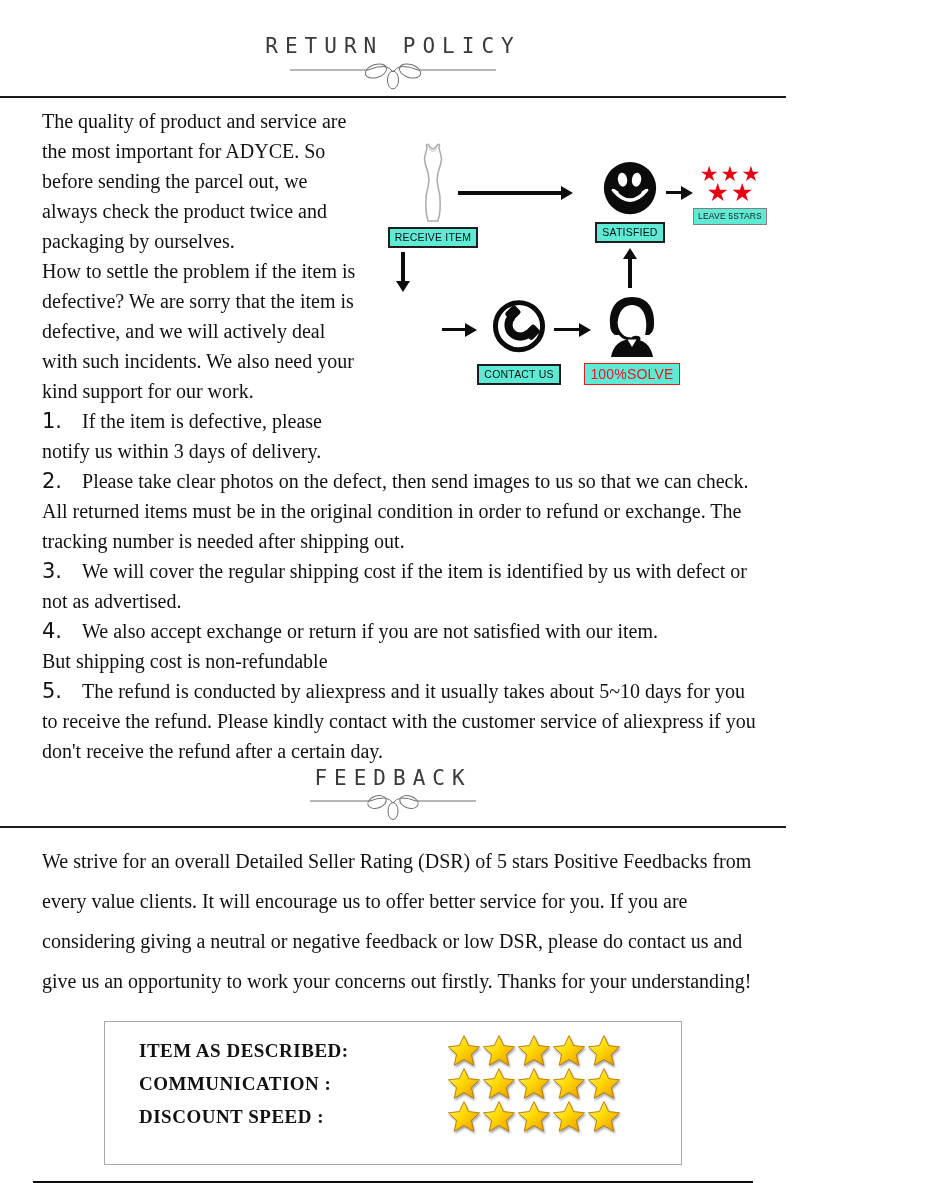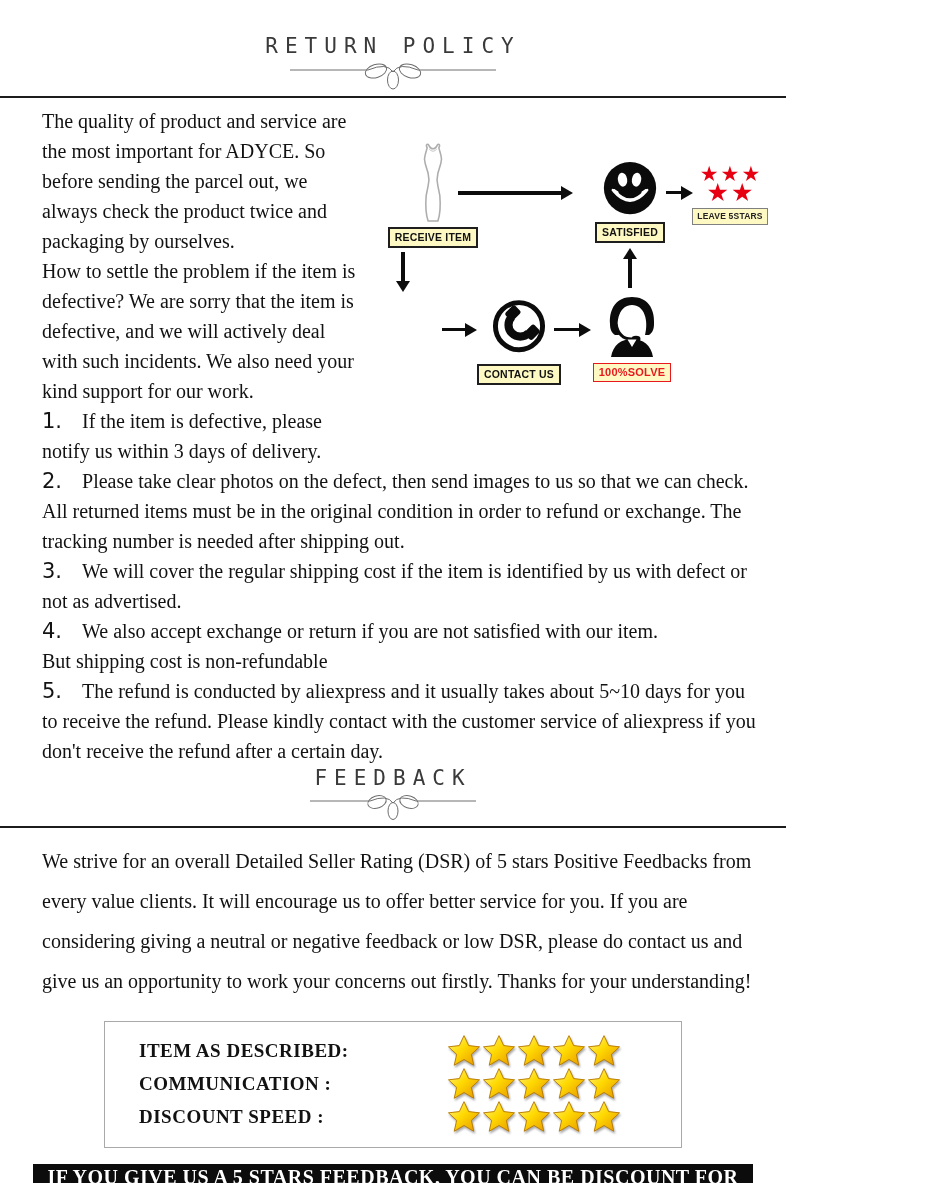--- a/index.html
+++ b/index.html
@@ -31,24 +31,24 @@
     font-size: 21px; padding-right: 20px;
   }
 
   
   .diagram-float {
     float: right; width: 388px; height: 352px; position: relative;
     margin-left: 8px; font-family: "Liberation Sans", sans-serif;
   }
   .node { position: absolute; display: flex; flex-direction: column; align-items: center; }
   .diagram-label {
-    font-weight: bold; font-size: 10.5px; letter-spacing: 0.2px; line-height: 1;
-    border: 2px solid #1e1e1e; background: #fef9c3; padding: 3px 5px; white-space: nowrap;
-  }
-  .diagram-label.red { color: #e8191c; border: 1.5px solid #e8191c; font-size: 11px; }
+    font-weight: normal; font-size: 10.5px; letter-spacing: 0.2px; line-height: 1;
+    border: 2px solid #1e1e1e; background: #5eead4; padding: 3px 5px; white-space: nowrap;
+  }
+  .diagram-label.red { color: #e8191c; border: 1.5px solid #e8191c; font-size: 14px; }
   .diagram-label.small { font-size: 8.5px; border: 1px solid #808080; color: #222; padding: 3px 4px; }
 
   .red-stars { width: 76px; display: flex; flex-wrap: wrap; justify-content: center; margin-bottom: 3px; }
   .red-stars span {
     font-family: "DejaVu Sans", sans-serif; color: #e60012;
     font-size: 21px; line-height: 22px; padding: 0 1px;
   }
   .red-stars span:nth-child(n+4) { font-size: 25px; line-height: 24px; margin-top: -4px; }
 
   
@@ -59,21 +59,21 @@
     border-top:11px solid #0c0c0c; border-left:7px solid transparent; border-right:7px solid transparent; }
   .arr-u::before { content:""; position:absolute; top:-10px; left:50%; transform:translateX(-50%);
     border-bottom:11px solid #0c0c0c; border-left:7px solid transparent; border-right:7px solid transparent; }
 
   
   .feedback-header { }
   .dsr { margin-top: 13px; font-size: 20px; line-height: 40px; }
 
   .rating-table {
     width: 578px; margin: 20px auto 0; border: 1px solid #a9a9a9;
-    padding: 12px 34px 14px;
+    padding: 12px 34px 31px;
   }
   .rating-row { display: flex; align-items: center; height: 33px; }
   .rating-label {
     width: 308px; font-weight: bold; font-size: 19px; letter-spacing: 0.5px;
   }
   .gold-stars { display: flex; align-items: center; }
   .gold-star { width: 34px; height: 32px; margin-right: 1px;
     filter: drop-shadow(1.5px 2px 1px rgba(60,60,60,0.45)); }
   .gold-star use { fill: url(#goldGrad); stroke: #b97b00; stroke-width: 0.6; }
 

